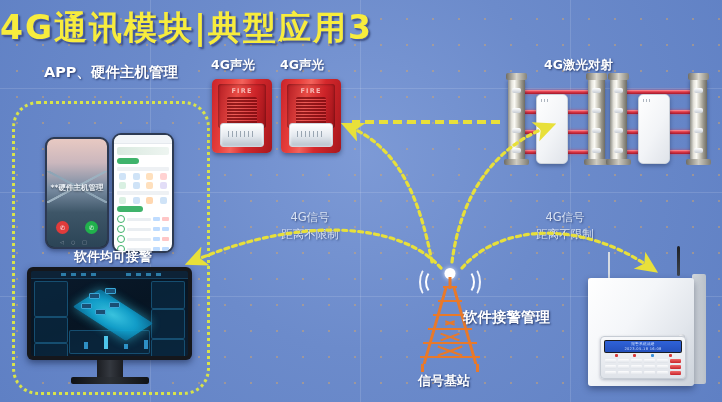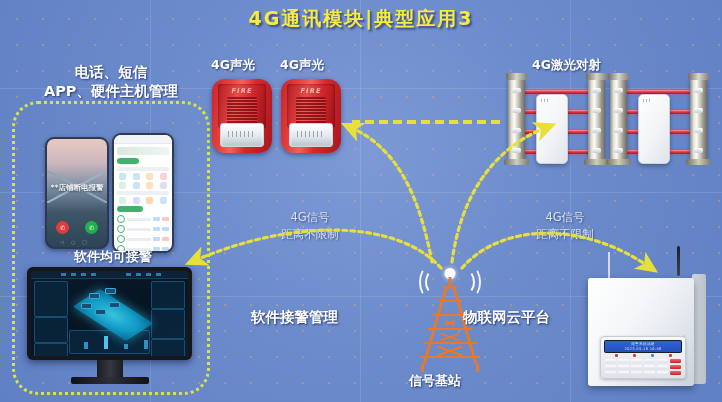--- a/index.html
+++ b/index.html
@@ -21,22 +21,22 @@
       radial-gradient(rgba(255,255,255,.18) 0.6px, transparent 0.7px);
     background-size:26px 26px, 26px 26px;
     background-position:4px 6px, 17px 19px;
     pointer-events:none;
   }
   .hline{position:absolute;left:0;right:0;height:1px;background:rgba(255,255,255,.13);}
   .vline{position:absolute;top:0;bottom:0;width:1px;background:rgba(255,255,255,.13);}
 
   
   .title{
-    position:absolute;top:6px;left:0;right:0;text-align:center;
-    font-size:19px;font-weight:bold;letter-spacing:2px;
+    position:absolute;top:6px;left:0;right:0;
+    font-size:33px;font-weight:bold;letter-spacing:2px;
     color:#f7ec3d;
     text-shadow:1px 1px 0 #4a5da8, 2px 2px 2px rgba(20,30,70,.6);
     white-space:nowrap;
   }
 
   
   .left-frame{
     position:absolute;left:12px;top:101px;width:198px;height:294px;
     border:3px dotted #d8e34a;border-radius:26px;
     box-sizing:border-box;
@@ -124,24 +124,23 @@
   .ms-node{position:absolute;width:9px;height:4px;background:#1a4f74;border:1px solid #39a8d8;border-radius:1px;}
   .ms-bar{position:absolute;bottom:4px;width:4px;background:#2e8fc4;}
   .mon-neck{width:26px;height:17px;margin:0 auto;background:linear-gradient(90deg,#1b1d22,#34383f,#1b1d22);}
   .mon-base{width:78px;height:7px;margin:0 auto;border-radius:2px;background:linear-gradient(90deg,#101216,#2c3036,#101216);}
 
   
   .sounder{position:absolute;width:60px;height:74px;}
   #sounder-1{left:212px;top:79px;}
   #sounder-2{left:281px;top:79px;}
   .sd-body{
-    position:absolute;inset:0;border-radius:13px;
+    position:absolute;inset:0;border-radius:5px;
     background:linear-gradient(100deg,#c9232a 0%,#e8403c 26%,#f4625b 42%,#d5282c 62%,#a8171d 100%);
     box-shadow:0 2px 5px rgba(10,20,50,.45);
-    font-style:italic;
   }
   .sd-inner{
     position:absolute;left:6px;top:5px;right:6px;height:44px;border-radius:3px;
     background:linear-gradient(100deg,#b51d23,#e84b45 38%,#cd2429 70%,#9c1319);
     box-shadow:inset 0 0 3px rgba(0,0,0,.45);
   }
   .sd-fire{
     position:absolute;left:0;right:0;top:3px;text-align:center;
     font-size:6.5px;letter-spacing:1.2px;color:#f6b8b4;font-weight:bold;
   }
@@ -270,28 +269,27 @@
   <div class="hline" style="top:296px"></div>
   <div class="vline" style="left:150px"></div>
   <div class="vline" style="left:360px"></div>
   <div class="vline" style="left:570px"></div>
 
   <div class="title">4G通讯模块|典型应用3</div>
 
   <div class="left-frame"></div>
 
   <div class="left-head">
-    <div>电话、短信</div>
     <div>APP、硬件主机管理</div>
   </div>
 
   <div class="phone" id="phone-call">
     <div class="call-bg"></div>
     <div class="call-mtn"></div>
-    <div class="call-text">**店铺断电报警</div>
+    <div class="call-text">**硬件主机管理</div>
     <div class="call-btn call-dec">✆</div>
     <div class="call-btn call-acc">✆</div>
     <div class="phone-nav">◁○□</div>
   </div>
 
   <div class="phone" id="phone-app">
     <div class="app-top"></div>
     <div class="app-banner"></div>
     <div class="app-pill"></div>
     <div class="app-sec"></div>
@@ -396,21 +394,21 @@
   <div class="sounder" id="sounder-2">
     <div class="sd-body">
       <div class="sd-inner">
         <div class="sd-fire">FIRE</div>
         <div class="sd-grill"></div>
       </div>
       <div class="sd-lens"></div>
     </div>
   </div>
 
-  <div class="dev-label" style="left:532px;top:57px">4G激光对射</div>
+  <div class="dev-label" style="left:544px;top:57px">4G激光对射</div>
 
   <div class="laser-group" id="laser-1">
     <div class="lz-beam" style="top:18px"></div>
     <div class="lz-beam" style="top:38px"></div>
     <div class="lz-beam" style="top:58px"></div>
     <div class="lz-beam" style="top:78px"></div>
     <div class="lz-post l">
       <div class="lz-cap"></div>
       <div class="lz-led" style="top:10px"></div>
       <div class="lz-led" style="top:30px"></div>
@@ -471,21 +469,21 @@
       <div class="tw-x" style="top:30px;left:10px;right:10px"></div>
       <div class="tw-rung" style="top:42px;left:9px;right:9px"></div>
       <div class="tw-x" style="top:44px;left:5px;right:5px"></div>
       <div class="tw-rung" style="top:56px;left:4px;right:4px"></div>
       <div class="tw-x" style="top:58px;left:2px;right:2px"></div>
       <div class="tw-rung" style="top:70px;left:1px;right:1px"></div>
       <div class="tw-foot" style="left:2px"></div>
       <div class="tw-foot" style="right:2px"></div>
     </div>
   </div>
-  <div class="tower-label" style="left:409px;top:372px">信号基站</div>
+  <div class="tower-label" style="left:418px;top:372px">信号基站</div>
 
   <div id="host">
     <div class="hs-ant"></div>
     <div class="hs-ant2"></div>
     <div class="hs-side"></div>
     <div class="hs-box">
       <div class="hs-knob"></div>
       <div class="hs-keypad">
         <div class="hs-lcdwrap">
           <div class="hs-lcd">
@@ -525,22 +523,21 @@
 
   <div class="sig-label" style="left:245px;top:209px;width:130px">
     <div>4G信号</div>
     <div>距离不限制</div>
   </div>
   <div class="sig-label" style="left:500px;top:209px;width:130px">
     <div>4G信号</div>
     <div>距离不限制</div>
   </div>
 
-  <div class="mgmt-label" style="left:251px;top:308px">软件接警管理</div>
-  <div class="mgmt-label" style="left:463px;top:308px">物联网云平台</div>
+  <div class="mgmt-label" style="left:463px;top:308px">软件接警管理</div>
 
   <svg class="overlay">
     <defs>
       <marker id="ah" markerWidth="7" markerHeight="7" refX="3.2" refY="3.2" orient="auto">
         <path d="M0,0 L7,3.2 L0,6.4 L1.8,3.2 Z" fill="#e8e03a"></path>
       </marker>
     </defs>
 
     <path d="M441,268 C400,222 300,216 196,260" fill="none" stroke="#e8e03a" stroke-width="3.2" stroke-dasharray="4 4" stroke-linecap="round" marker-end="url(#ah)"></path>
 

